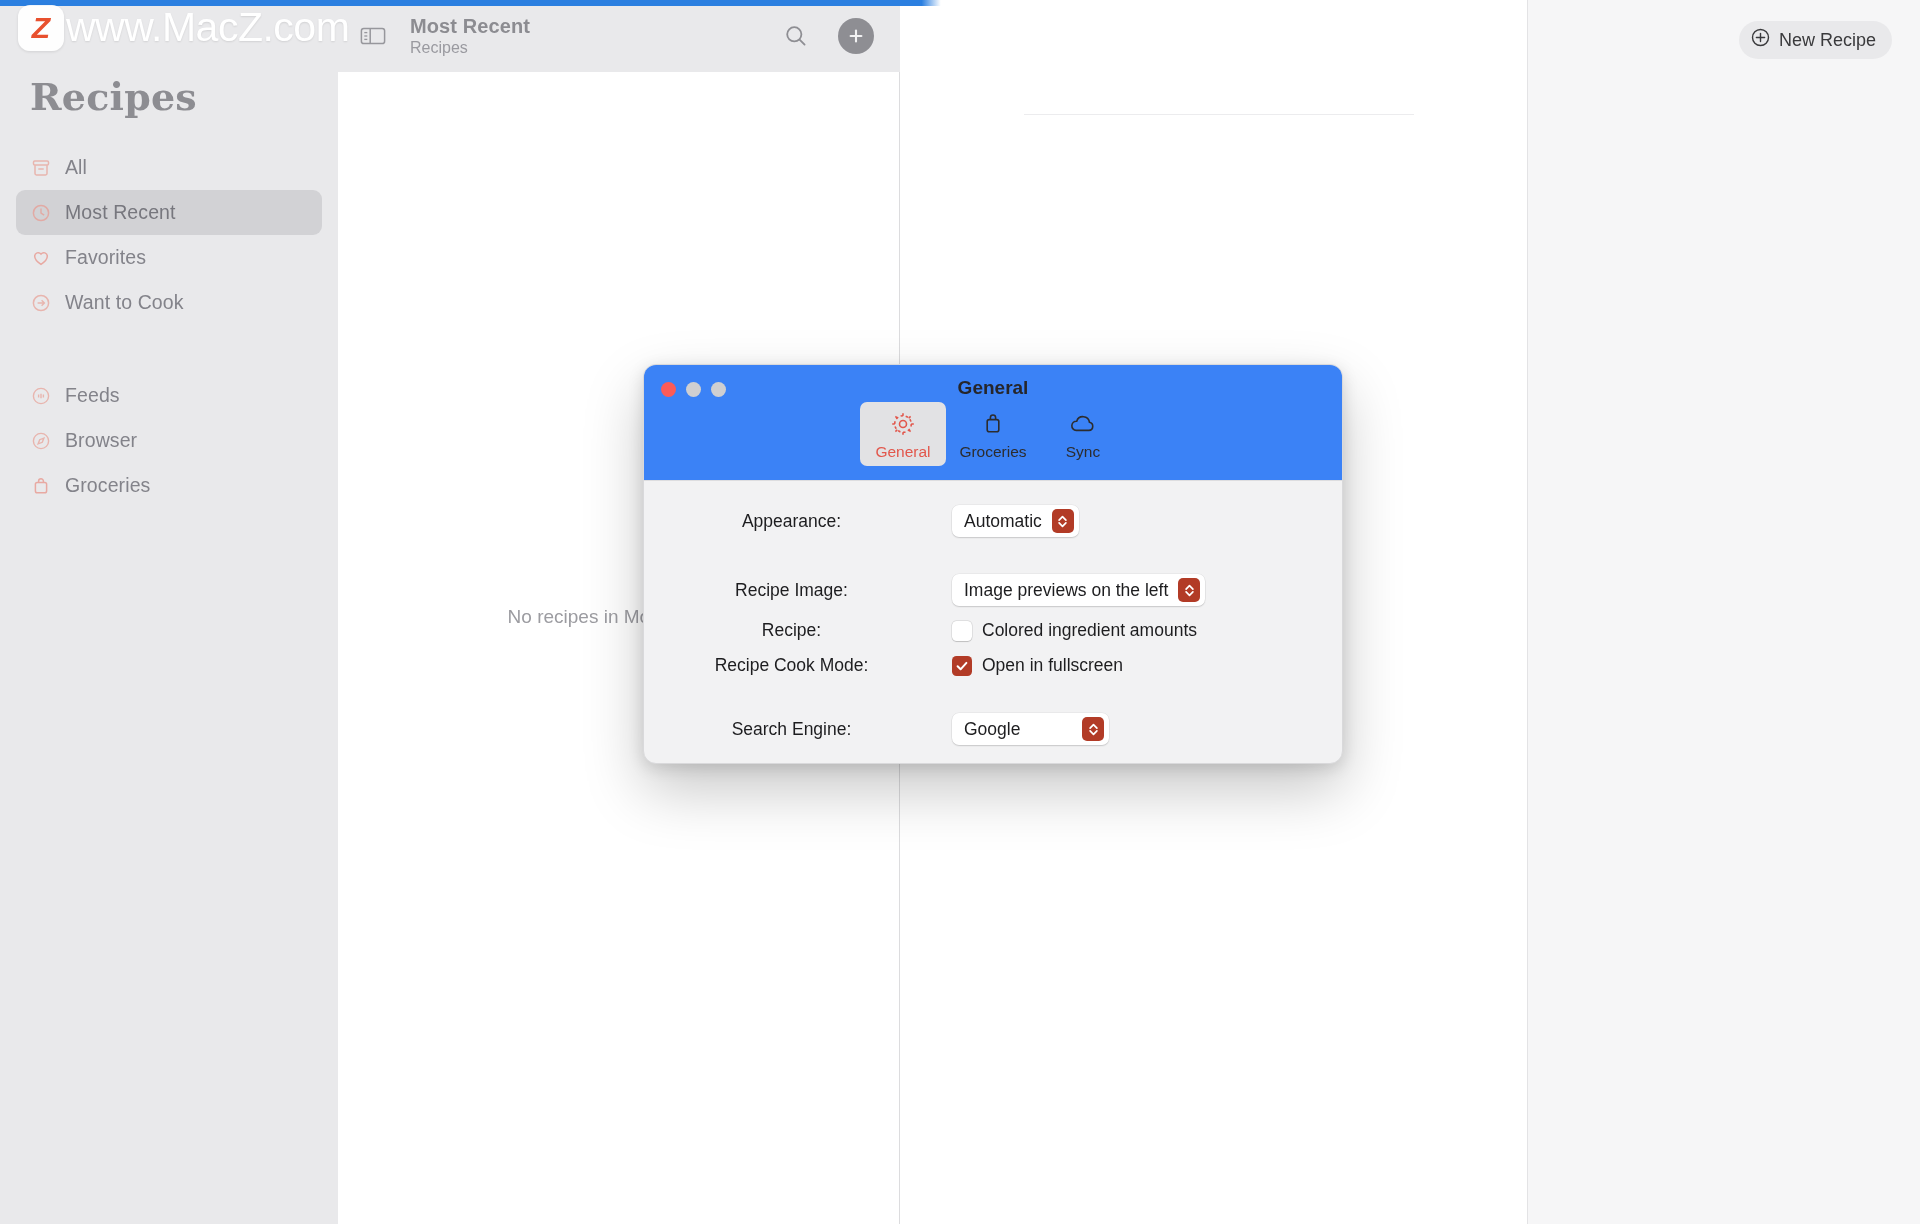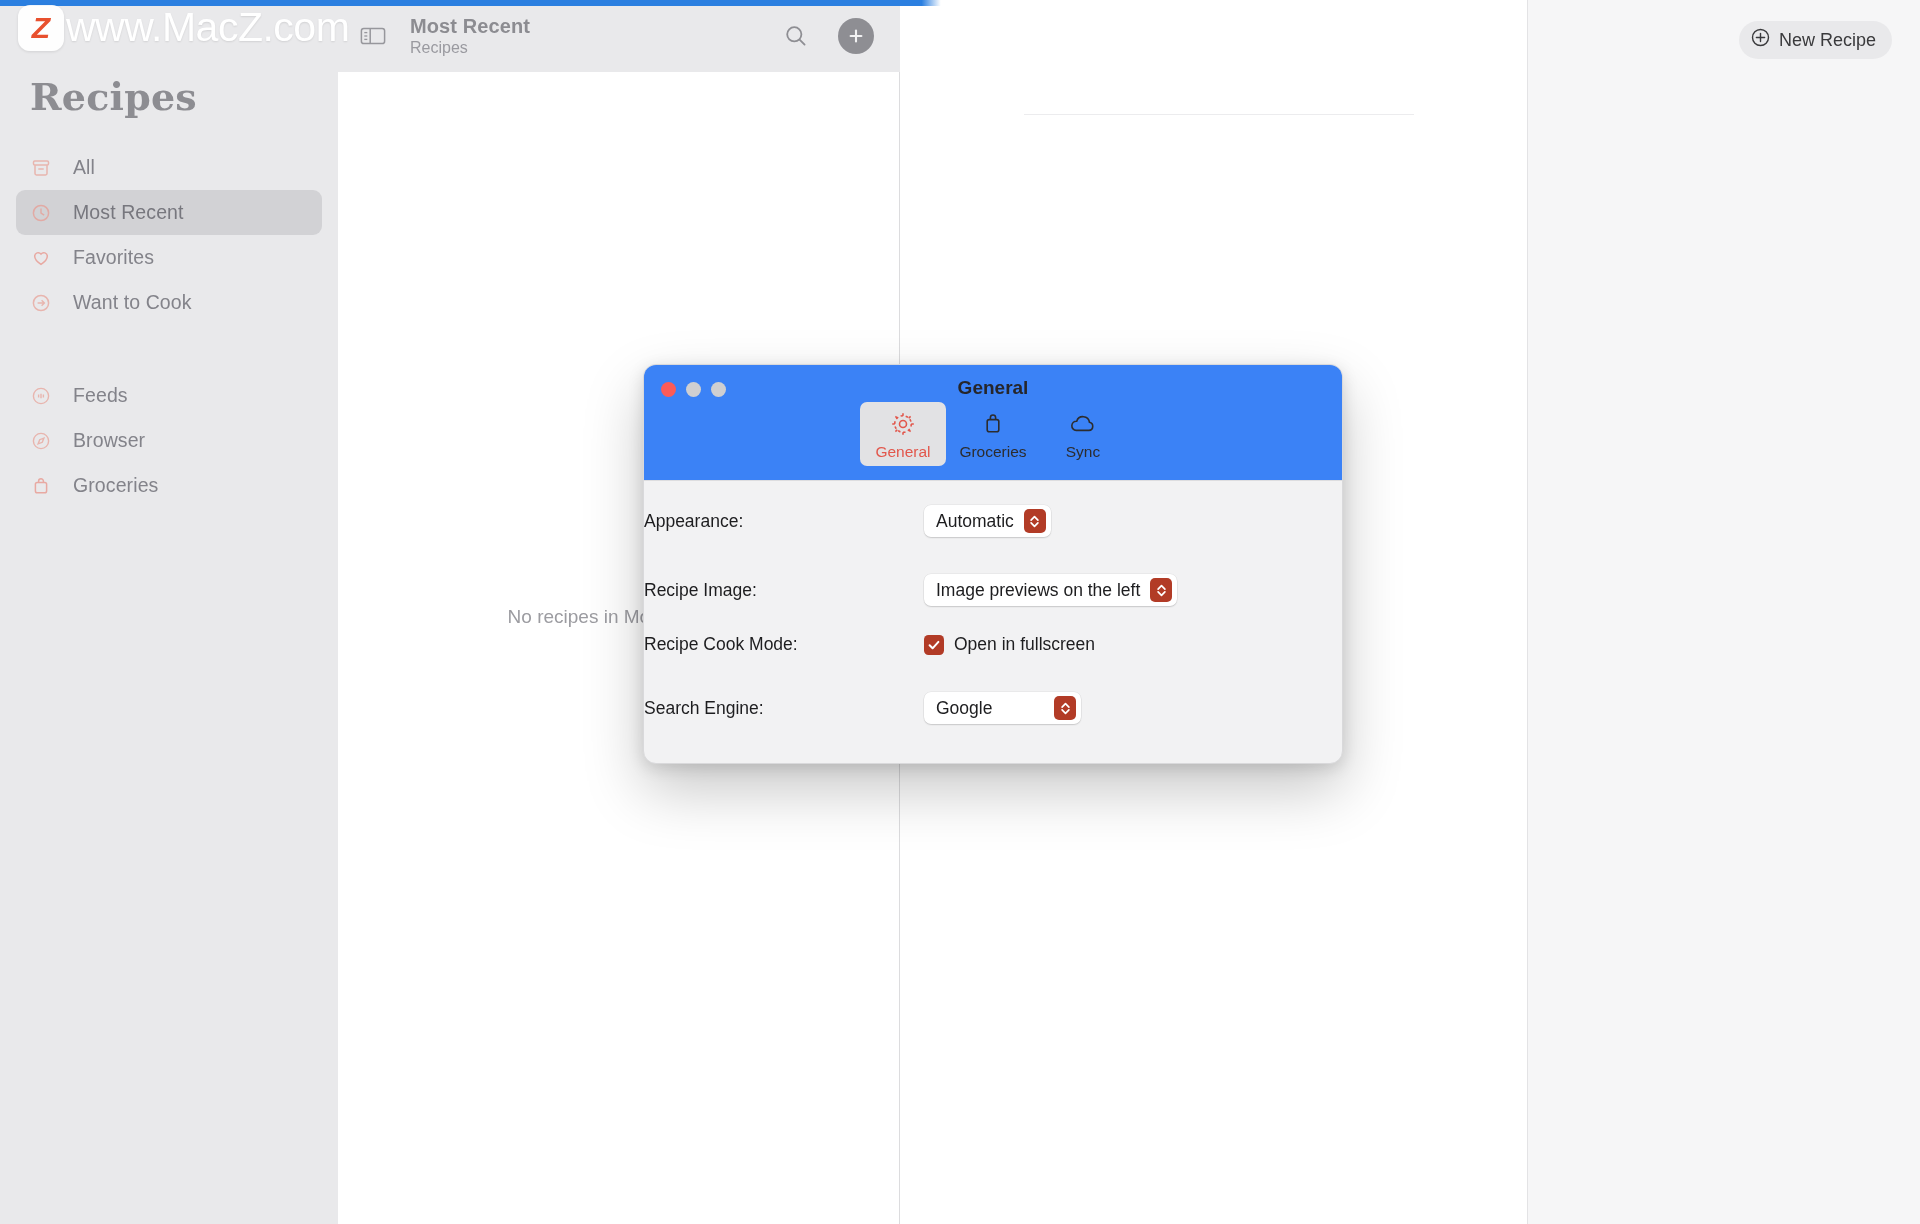--- a/index.html
+++ b/index.html
@@ -26,21 +26,21 @@
     font-family: "DejaVu Serif", "Liberation Serif", serif;
     font-size: 38px; font-weight: 700; color: #8d8d92;
     letter-spacing: 0.2px;
   }
   .nav { position: absolute; left: 0; top: 145px; width: 338px; }
   .nav-group { padding: 0 16px; }
   .nav-item {
     display: flex; align-items: center;
     height: 45px; padding: 0 14px;
     border-radius: 9px;
-    gap: 21px;
+    gap: 13px;
     cursor: default;
   }
   .nav-item.selected { background: #d2d2d5; }
   .nav-icon {
     width: 22px; height: 22px;
     display: flex; align-items: center; justify-content: center;
     flex: 0 0 22px;
   }
   .nav-icon svg { display: block; }
   .nav-label {
@@ -165,21 +165,21 @@
   .tab.active .tab-label { color: #e2574c; }
 
   .dialog-body {
     position: relative; padding: 24px 0 0 0;
   }
   .field-row {
     display: flex; align-items: center;
     margin-bottom: 0;
   }
   .field-label {
-    width: 280px; text-align: left; padding-right: 13px;
+    width: 308px; text-align: center; padding-right: 13px;
     font-size: 17.5px; color: #1d1d1f;
   }
   .field-control { display: flex; align-items: flex-end; }
 
   .popup {
     display: inline-flex; align-items: center;
     height: 32px;
     background: #ffffff;
     border-radius: 7px;
     box-shadow: 0 1px 1.5px rgba(0,0,0,0.14), 0 0 0 0.5px rgba(0,0,0,0.07);
@@ -454,20 +454,27 @@
                 <path d="M2.1 6.1 5.5 2.7l3.4 3.4"></path>
                 <path d="M2.1 8.9 5.5 12.3l3.4-3.4"></path>
               </svg>
             </span>
           </div>
         </div>
       </div>
 
       <div class="row-gap-sm"></div>
 
+      <div class="field-row">
+        <div class="field-label">Recipe:</div>
+        <div class="field-control">
+          <span class="checkbox off"></span>
+          <span class="check-caption">Colored ingredient amounts</span>
+        </div>
+      </div>
 
       <div class="row-gap-sm"></div>
 
       <div class="field-row">
         <div class="field-label">Recipe Cook Mode:</div>
         <div class="field-control">
           <span class="checkbox on">
             <svg width="14" height="14" viewBox="0 0 14 14" fill="none" stroke="#ffffff" stroke-width="2" stroke-linecap="round" stroke-linejoin="round">
               <path d="M2.6 7.3 5.6 10.3 11.4 3.9"></path>
             </svg>

